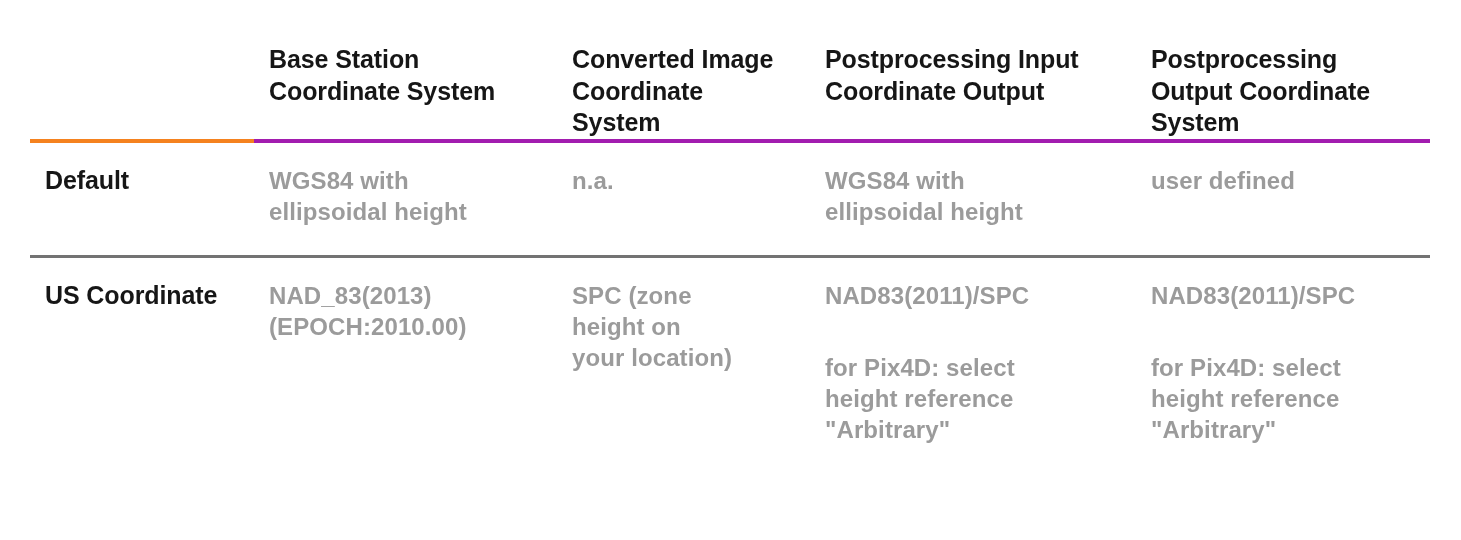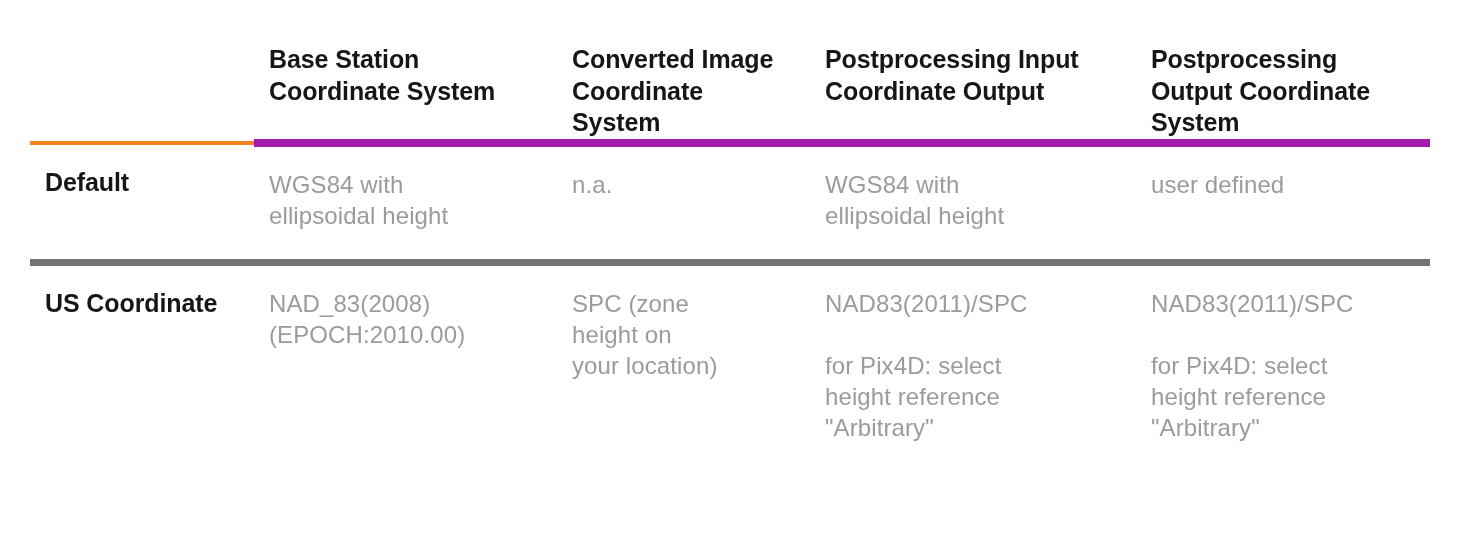--- a/index.html
+++ b/index.html
@@ -42,61 +42,61 @@
     padding: 44px 18px 0 15px;
     vertical-align: top;
     text-align: left;
     font-weight: bold;
     font-size: 25px;
     line-height: 31.5px;
     color: #161616;
     letter-spacing: -0.1px;
     height: 140px;
     box-sizing: border-box;
-    border-bottom: 8px solid #a21caf;
+    border-bottom: 4px solid #a21caf;
   }
   thead th.th-label {
     border-bottom: 4px solid #f5821f;
   }
 
   
   tbody td {
     padding: 22px 18px 28px 15px;
     vertical-align: top;
     text-align: left;
     font-size: 24px;
     line-height: 31px;
     color: #9b9b9b;
-    font-weight: normal;
+    font-weight: bold;
     letter-spacing: 0.1px;
   }
 
   tbody tr.row-default td {
-    border-bottom: 7px solid #737373;
+    border-bottom: 3px solid #737373;
     height: 108px;
     box-sizing: border-box;
   }
 
   tbody td.cell-label {
     color: #161616;
     font-weight: bold;
     font-size: 25px;
     line-height: 31.5px;
     letter-spacing: -0.1px;
   }
 
   .cell-text {
     display: block;
     white-space: pre-line;
   }
 
   .gap-block {
     display: block;
     white-space: pre-line;
-    margin-top: 31px;
+    margin-top: 41px;
   }
 </style>
 </head>
 <body>
 
 <div id="slide">
 
   <table class="coord-table">
     <colgroup>
       <col class="c-label">
@@ -141,21 +141,21 @@
         </td>
         <td>
           <span class="cell-text">user defined</span>
         </td>
       </tr>
 
       <tr class="row-us">
         <td class="cell-label">US
 Coordinate</td>
         <td>
-          <span class="cell-text">NAD_83(2008)
+          <span class="cell-text">NAD_83(2013)
 (EPOCH:2010.00)</span>
         </td>
         <td>
           <span class="cell-text">SPC (zone
 height on
 your location)</span>
         </td>
         <td>
           <span class="cell-text">NAD83(2011)/SPC</span>
           <span class="gap-block">for Pix4D: select

